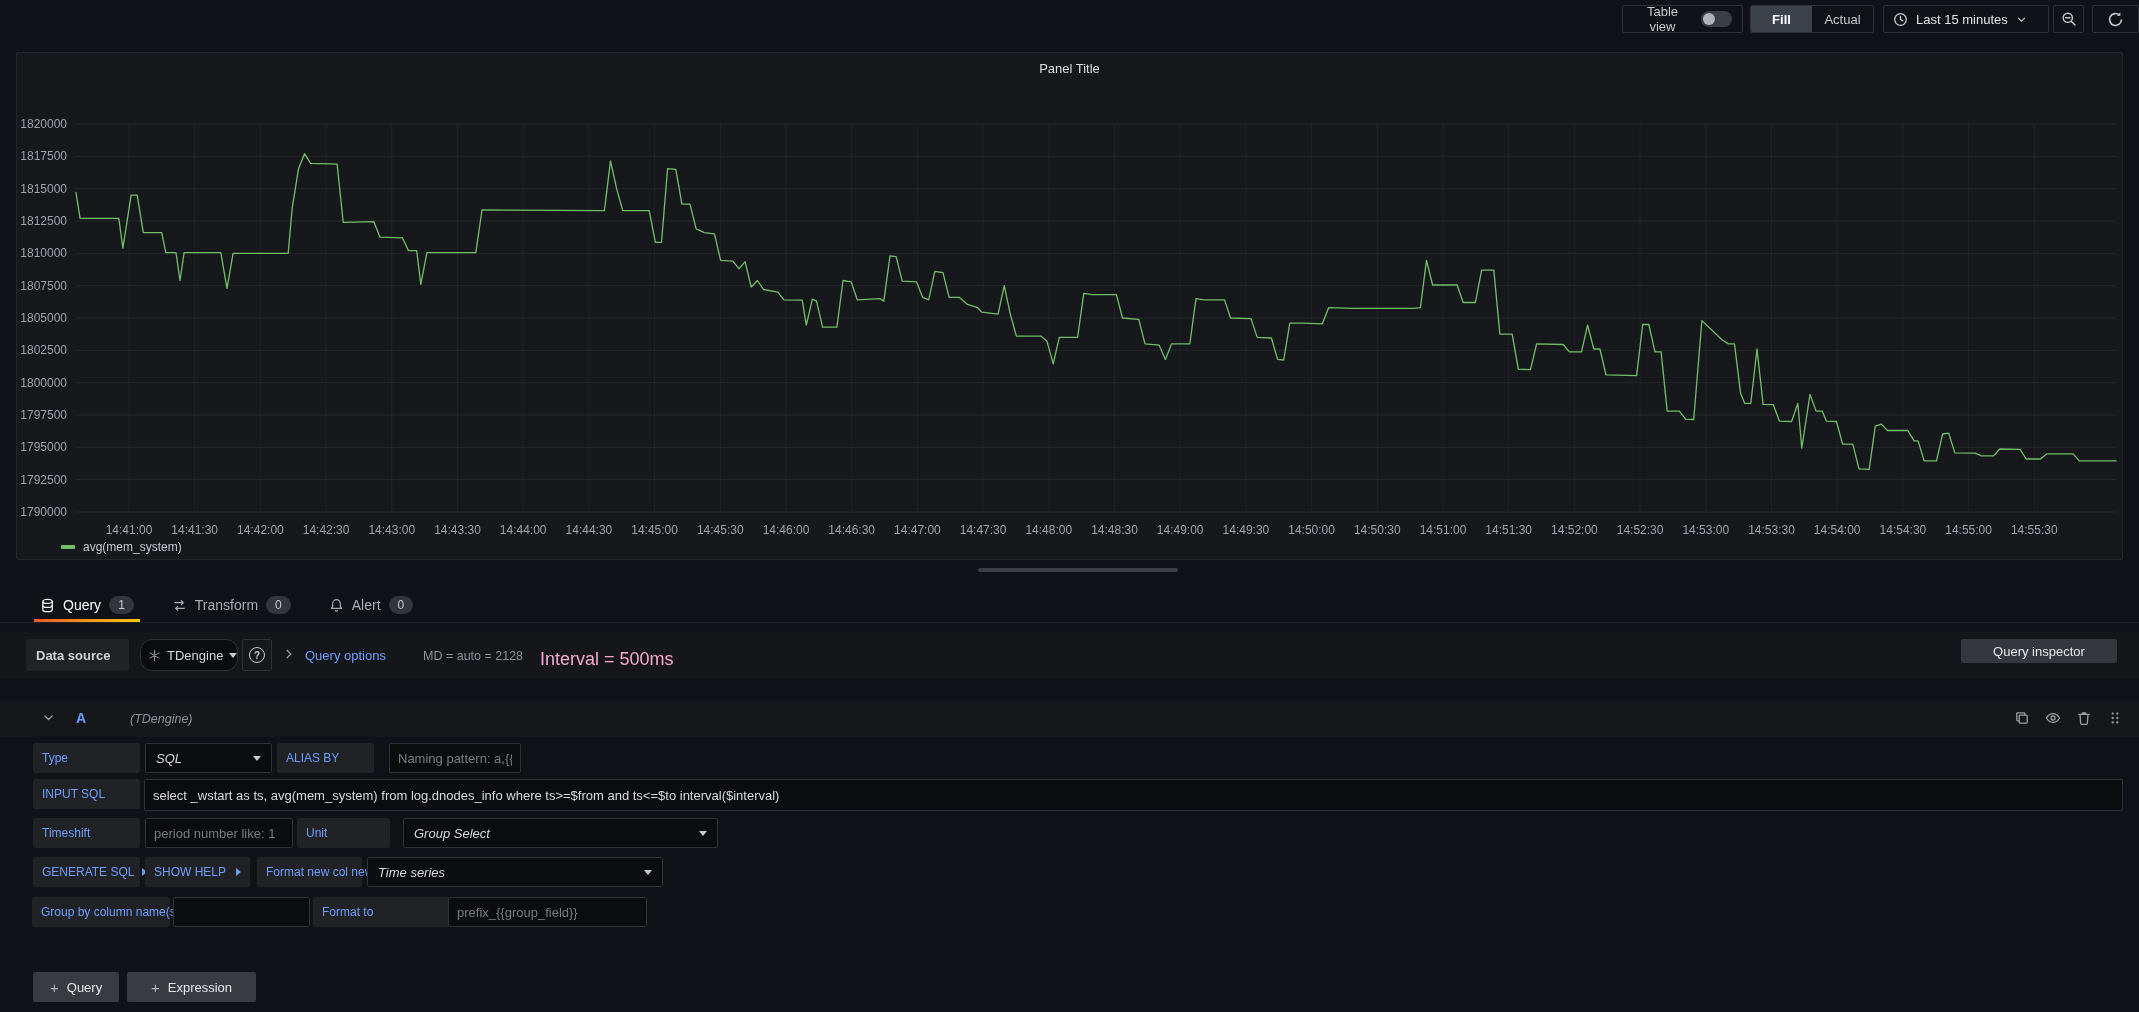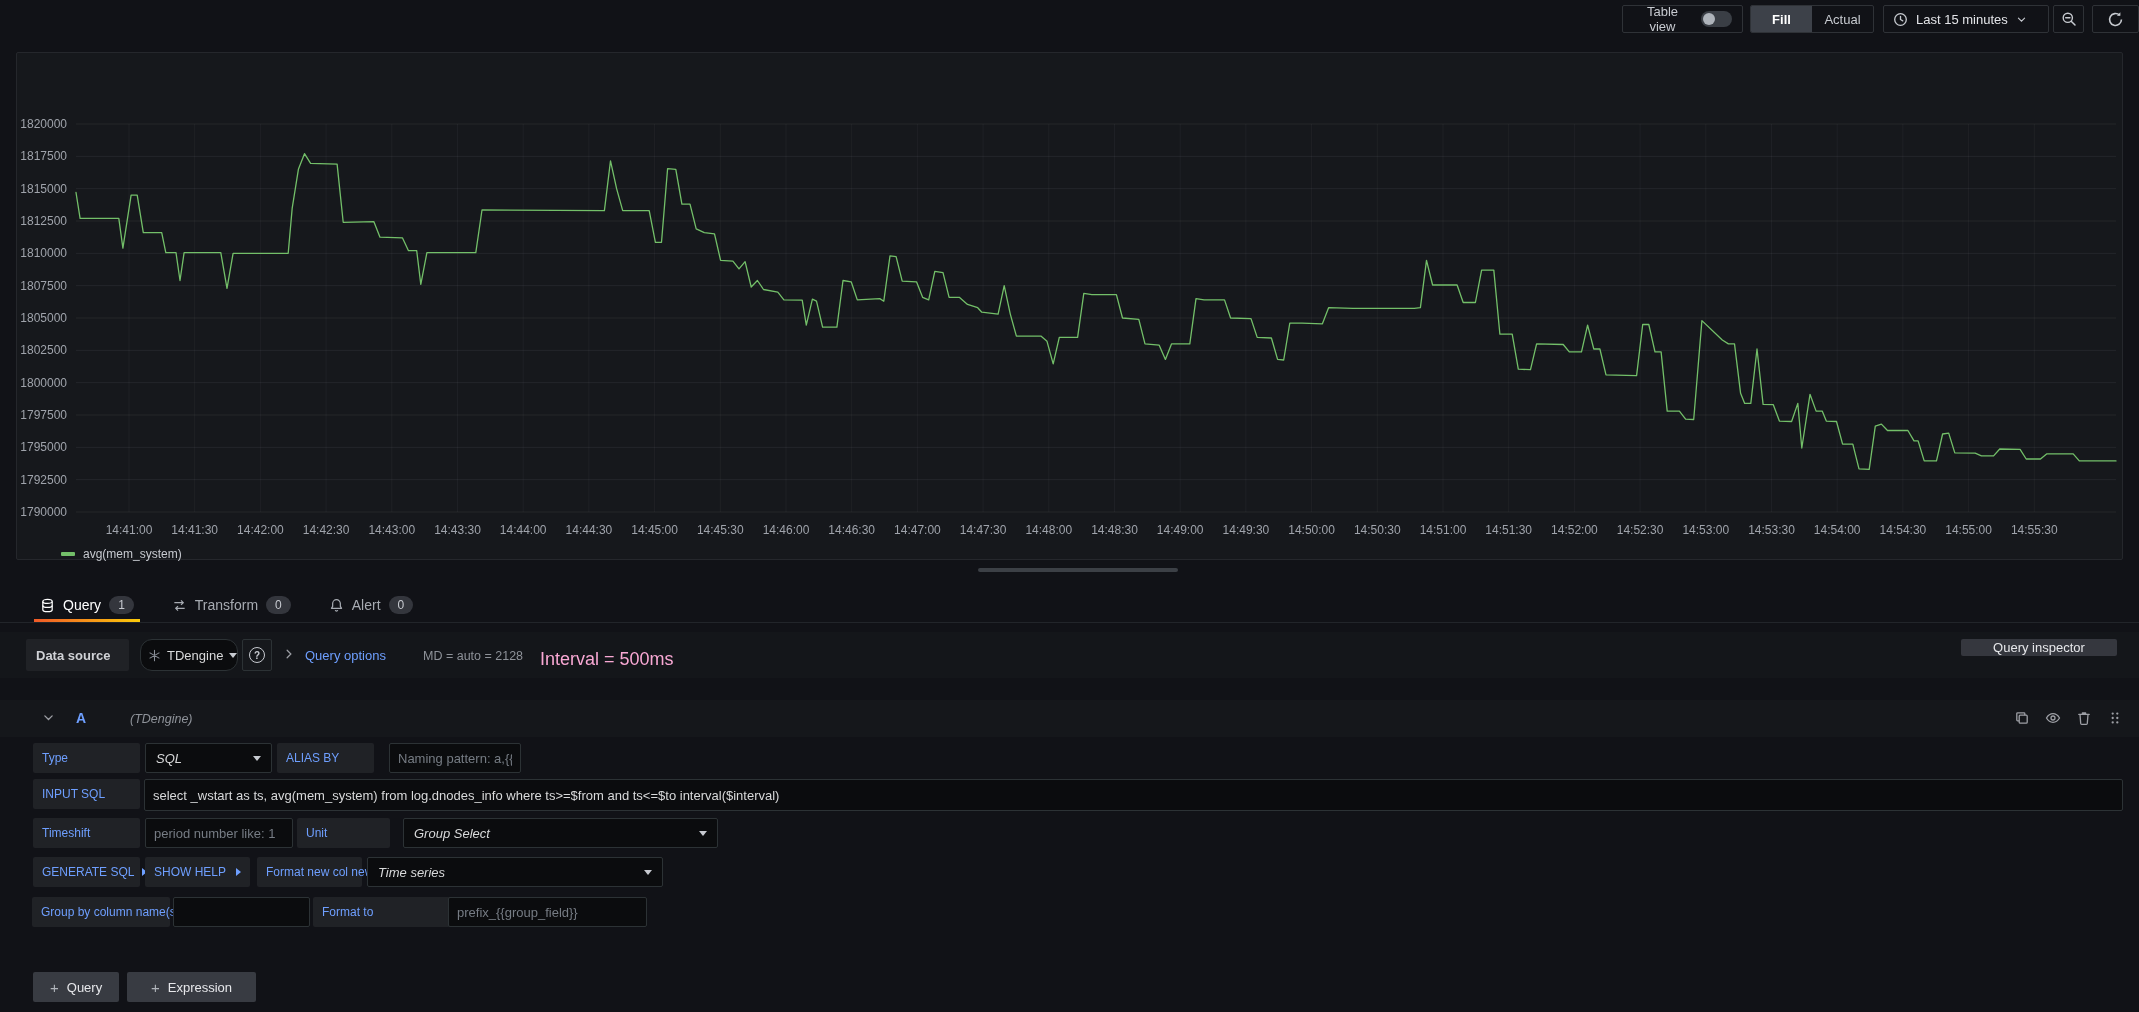--- a/index.html
+++ b/index.html
@@ -25,21 +25,21 @@
 
   
   #panel { position:absolute; left:16px; top:52px; width:2107px; height:508px;
     background:#16181c; border:1px solid #25272c; border-radius:2px; }
   #panel-title { position:absolute; left:0; top:8px; width:100%; text-align:center;
     font-size:13px; font-weight:500; color:#dcdde0; }
   #chart-area { position:absolute; left:0; top:0; width:2105px; height:506px; }
   #chart-svg { width:2105px; height:506px; }
   #chart-svg text { font-family:"Liberation Sans", sans-serif; fill:#9fa3ab; font-size:12px; }
   #legend { position:absolute; left:44px; top:487px; display:flex; align-items:center; gap:8px;
-    font-size:12px; color:#c7cad0;margin-top:7px; }
+    font-size:12px; color:#c7cad0; }
   .legend-swatch { width:14px; height:4px; border-radius:1px; background:var(--series-green); }
 
   #resize-handle { position:absolute; left:978px; top:568px; width:200px; height:4px;
     border-radius:2px; background:#3c4046; }
 
   
   #tabs { position:absolute; left:34px; top:588px; height:34px; display:flex; gap:26px; }
   .tab { position:relative; display:flex; align-items:center; gap:8px; padding:0 6px;
     font-size:14px; color:#a7abb2; }
   .tab.active { color:#ffffff; font-weight:500; }
@@ -57,21 +57,21 @@
     border:1px solid #2c3235; border-radius:12px; display:flex; align-items:center; gap:6px; padding:0 7px; color:#d8d9da; }
   #ds-help { position:absolute; left:242px; top:7px; width:30px; height:32px; border:1px solid #2c3235;
     background:#16181c; border-radius:2px; display:flex; align-items:center; justify-content:center; }
   .qmark { width:16px; height:16px; border:1.4px solid #c7cad0; border-radius:50%; color:#c7cad0;
     font-size:10px; font-weight:700; display:flex; align-items:center; justify-content:center; }
   .qmark::before { content:"?"; }
   #ds-chevron { position:absolute; left:283px; top:16px; color:#9d9fa5; }
   #ds-query-options { position:absolute; left:305px; top:16px; font-weight:500; color:var(--accent-blue); }
   #ds-md { position:absolute; left:423px; top:17px; font-size:12.5px; color:#8e9299; }
   #ds-interval { position:absolute; left:540px; top:17px; font-size:18px; color:#f9a8d4; }
-  #query-inspector-btn { position:absolute; left:1961px; top:7px; width:156px; height:17px;
+  #query-inspector-btn { position:absolute; left:1961px; top:7px; width:156px; height:24px;
     background:#35373e; border-radius:2px; display:flex; align-items:center; justify-content:center;
     font-weight:500; color:#e6e7ea; }
 
   
   #query-header { position:absolute; left:0; top:700px; width:2139px; height:37px; background:#15171b; }
   #qh-chevron { position:absolute; left:42px; top:11px; color:#9d9fa5; }
   #qh-refid { position:absolute; left:76px; top:10px; font-size:14px; font-weight:700; color:var(--accent-blue); }
   #qh-hint { position:absolute; left:130px; top:12px; font-size:12.5px; font-style:italic; color:#8e9299; }
   #qh-icons { position:absolute; right:16px; top:10px; display:flex; gap:15px; color:#9d9fa5; }
 
@@ -139,20 +139,21 @@
   <div id="refresh-btn" class="tb-group">
     <span class="icon">
       <svg width="17" height="17" viewBox="0 0 16 16">
           <path d="M13.6 8a5.6 5.6 0 1 1-1.7-4" fill="none" stroke="#c7cad0" stroke-width="1.5"></path>
           <path d="M12.6 1.2v3.3H9.3z" fill="#c7cad0"></path>
         </svg>
     </span>
   </div>
 
   <div id="panel">
+    <div id="panel-title">Panel Title</div>
     <div id="chart-area">
       <svg id="chart-svg" viewBox="0 0 2105 506">
           <line x1="59" y1="71" x2="2099" y2="71" stroke="rgba(204,204,220,0.08)" stroke-width="1"></line>
           <text x="50" y="75" text-anchor="end">1820000</text>
           <line x1="59" y1="103.33333333333333" x2="2099" y2="103.33333333333333" stroke="rgba(204,204,220,0.08)" stroke-width="1"></line>
           <text x="50" y="107.33333333333333" text-anchor="end">1817500</text>
           <line x1="59" y1="135.66666666666666" x2="2099" y2="135.66666666666666" stroke="rgba(204,204,220,0.08)" stroke-width="1"></line>
           <text x="50" y="139.66666666666666" text-anchor="end">1815000</text>
           <line x1="59" y1="168" x2="2099" y2="168" stroke="rgba(204,204,220,0.08)" stroke-width="1"></line>
           <text x="50" y="172" text-anchor="end">1812500</text>

